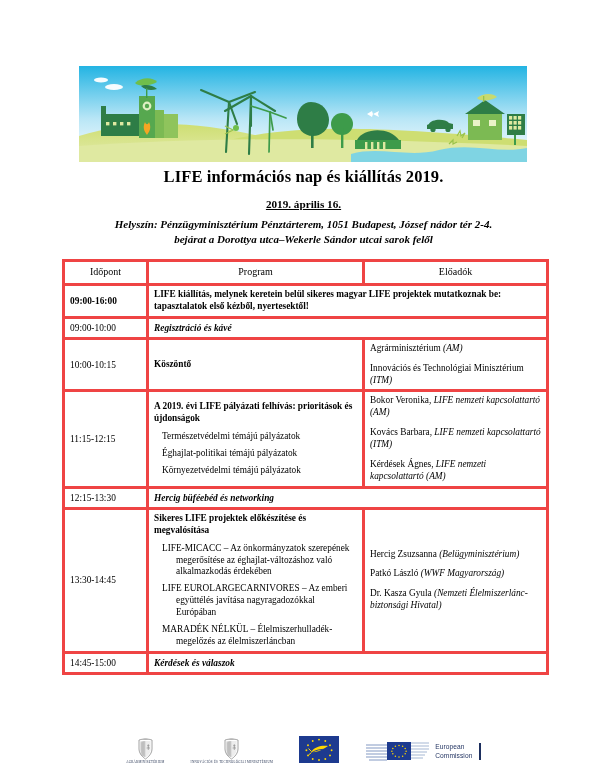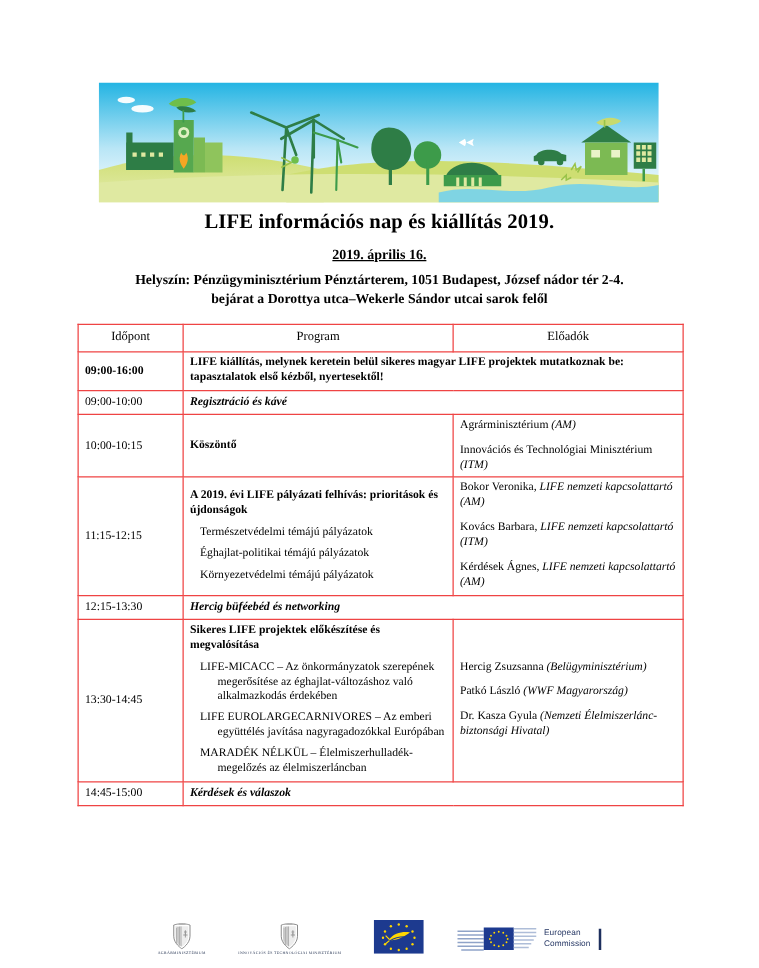--- a/index.html
+++ b/index.html
@@ -56,20 +56,21 @@
   }
   .doc-date {
     font-size: 11.2px;
     font-weight: bold;
     text-decoration: underline;
     margin: 0 0 6px 0;
     line-height: 1.15;
   }
   .venue-line {
     font-size: 11px;
+    font-style: italic;
     font-weight: bold;
     line-height: 1.35;
     margin: 0;
     padding: 0 60px;
   }
 
   
   .table-wrap {
     position: absolute;
     left: 62px;
@@ -77,21 +78,21 @@
     width: 484px;
   }
   table.program {
     border-collapse: collapse;
     width: 484px;
     table-layout: fixed;
     font-size: 9.3px;
     line-height: 1.28;
   }
   table.program td, table.program th {
-    border: 1px solid #ef4444;
+    border: 3px solid #ef4444;
     vertical-align: middle;
     padding: 3px 5px;
     text-align: left;
   }
   table.program thead th {
     text-align: center;
     font-weight: normal;
     font-size: 10px;
     padding: 3px 2px;
     height: 15px;

